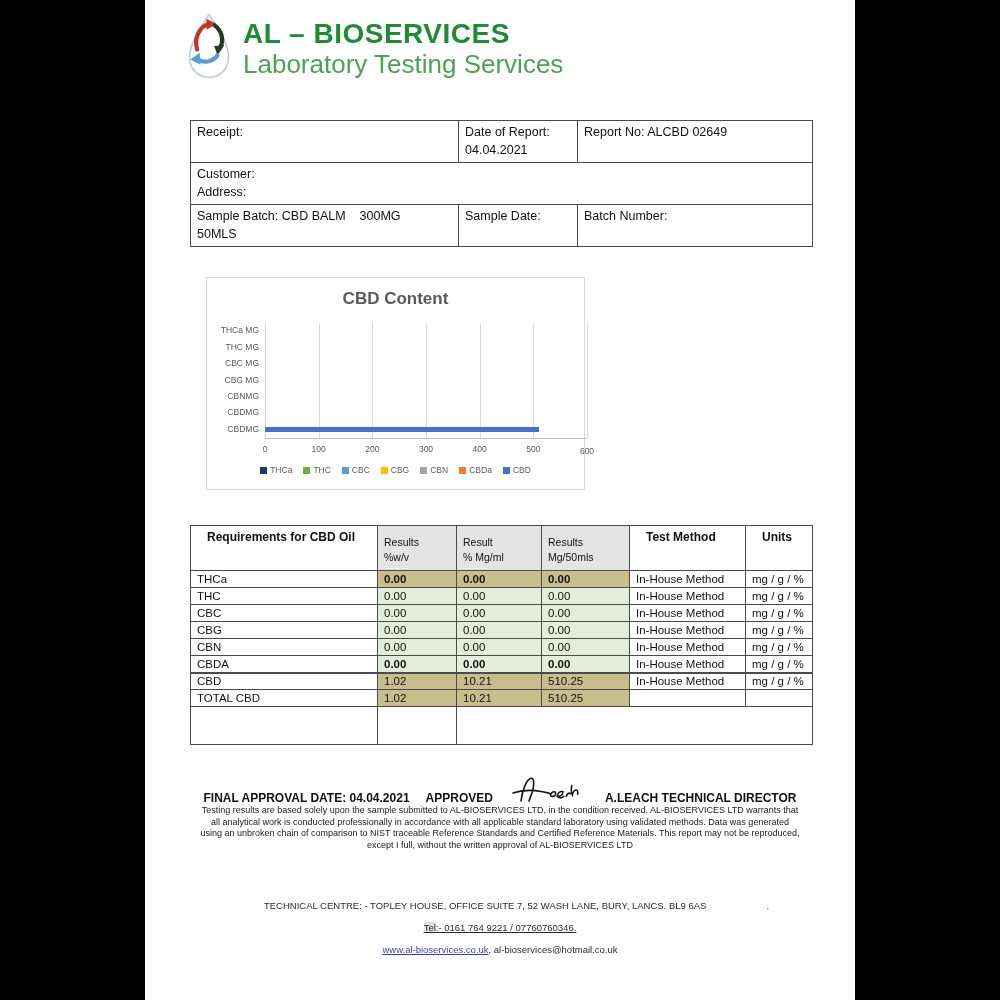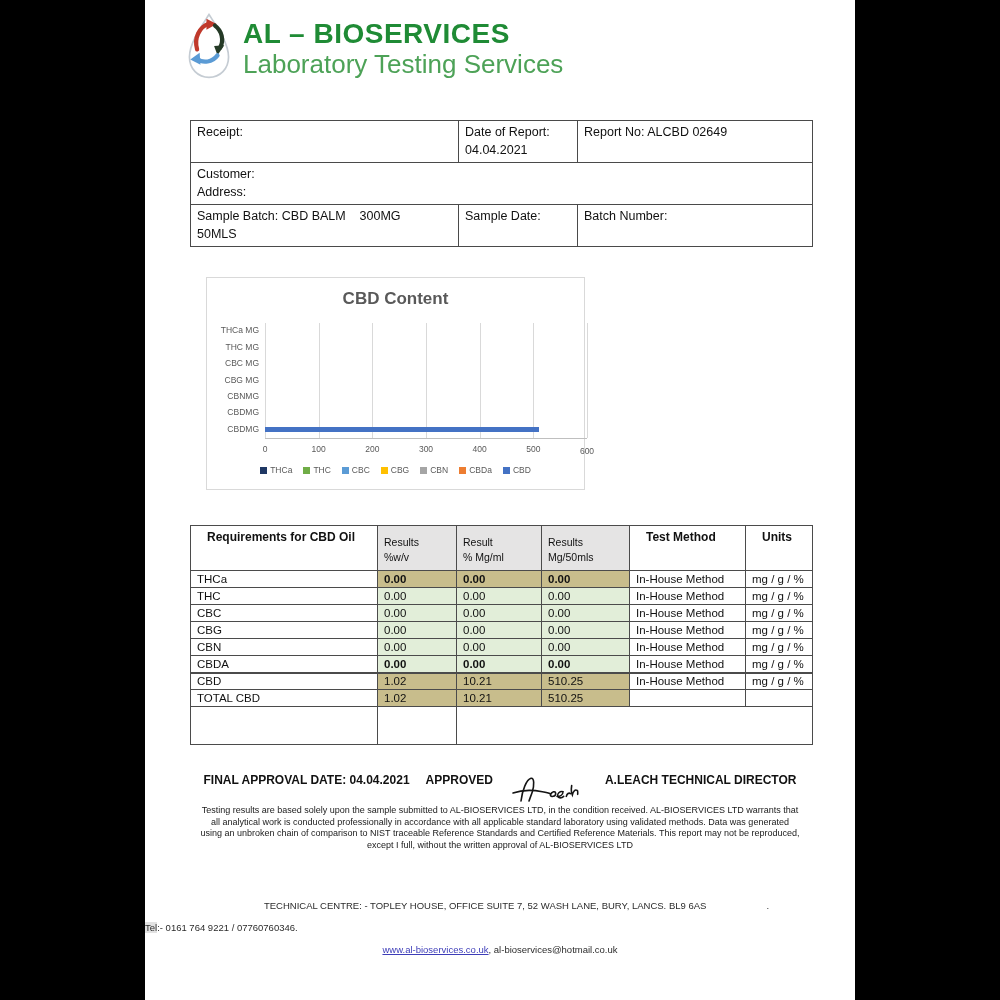--- a/index.html
+++ b/index.html
@@ -41,26 +41,26 @@
   .results thead th.main-h { font-weight:bold;padding-left:16px; }
   .results thead th.sub-h { background:#e5e4e4; font-size:10.5px; vertical-align:middle; white-space:pre-line; line-height:1.35; }
   .results tbody td { height:17px; font-size:11.5px; }
   .results td.tan { background:#c8bd8c; }
   .results td.green { background:#e2eed9; }
   .results tr.thick td { border-top:2px solid #4b4b4b; }
   .results td.b { font-weight:bold; }
   .results tr.empty-row td { height:38px; }
 
   
-  .approval { position:absolute; left:0; right:0; top:773px; display:flex; justify-content:center; align-items:flex-start; gap:16px; font-size:12px; font-weight:bold; color:#111; }
+  .approval { position:absolute; left:0; right:0; top:773px; display:flex; justify-content:center; align-items:flex-end; gap:16px; font-size:12px; font-weight:bold; color:#111; }
   .approval .sig-svg { width:80px; height:32px; }
   .disclaimer { position:absolute; left:55px; top:805px; width:600px; text-align:center; font-size:9px; line-height:1.3; color:#1a1a1a; }
   .contact-1 { position:absolute; left:0; right:0; top:900px; text-align:center; font-size:9.5px; color:#2b2b2b;margin-left:33px; }
   .contact-1 .dot { margin-left:60px; }
-  .contact-2 { position:absolute; left:0; right:0; top:922px; text-align:left; font-size:9.5px; color:#2b2b2b; }
+  .contact-2 { position:absolute; left:0; right:0; top:922px; text-align:center; font-size:9.5px; color:#2b2b2b;text-decoration:underline; }
   .tel-hl { background:#e2e2e2; }
   .contact-3 { position:absolute; left:0; right:0; top:944px; text-align:center; font-size:9.5px; color:#2b2b2b; }
   .weblink { color:#3d3db8; text-decoration:underline; }
 </style>
 </head>
 <body>
 
 <div class="stage">
   <div class="page">
 

